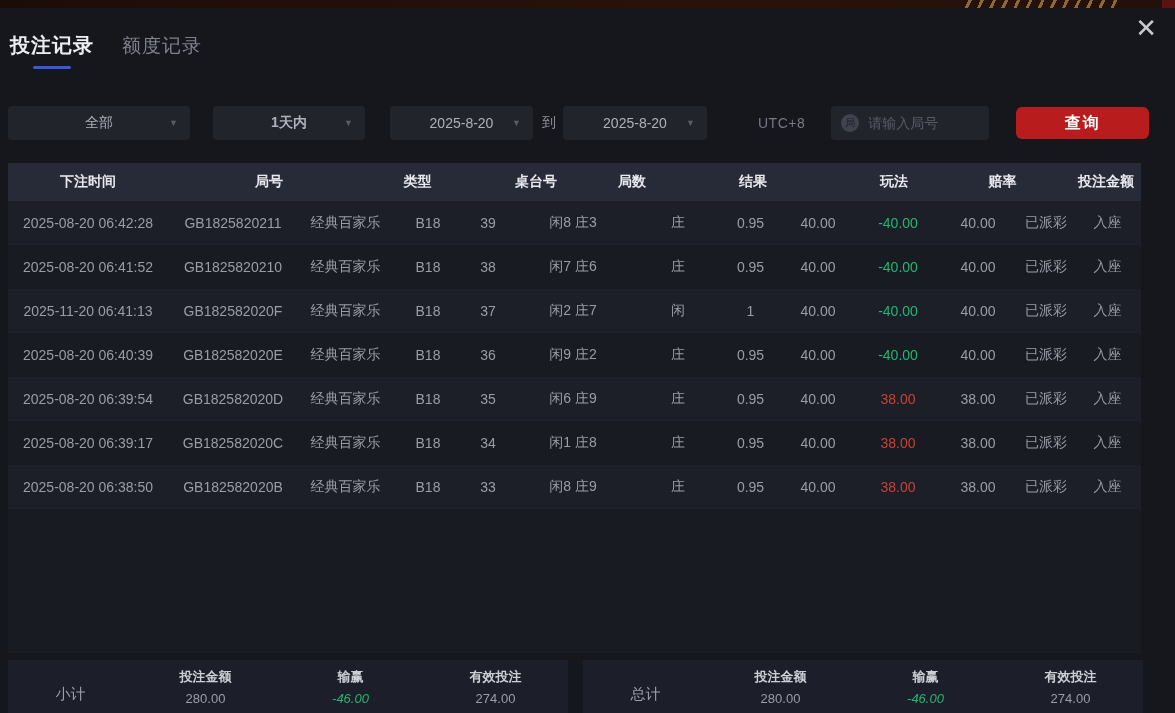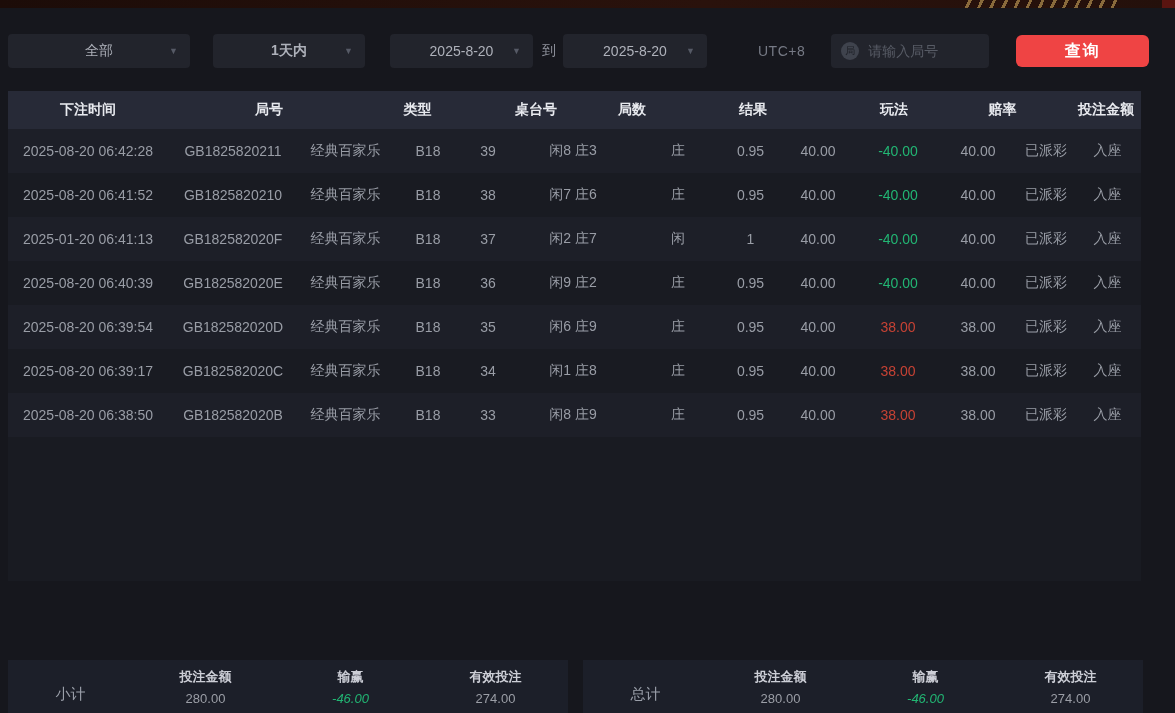--- a/index.html
+++ b/index.html
@@ -39,21 +39,21 @@
   .to-label{margin-left:9px;color:#8f929c;font-size:14px;}
   .sel-dateto{width:144px;margin-left:7px;}
   .tz-label{margin-left:51px;color:#767a85;font-size:14px;letter-spacing:.5px;}
   .search-box{margin-left:26px;width:158px;height:34px;background:#22242c;border-radius:4px;
     display:flex;align-items:center;padding:0;}
   .search-icon{width:18px;height:18px;border-radius:50%;background:#3f434d;color:#1d1f26;
     font-size:10px;display:flex;align-items:center;justify-content:center;margin:0 7px 0 10px;flex:none;}
   .search-input{background:transparent;border:none;outline:none;color:#14b8a6;font-size:14px;width:110px;
     font-family:"Liberation Sans","DejaVu Sans",sans-serif;}
   .search-input::placeholder{color:#585c66;}
-  .query-btn{margin-left:27px;width:133px;height:32px;background:#ef4444;border:none;border-radius:6px;
+  .query-btn{margin-left:27px;width:133px;height:32px;background:#b91c1c;border:none;border-radius:6px;
     color:#fff;font-size:16px;font-weight:bold;cursor:pointer;letter-spacing:2px;
     font-family:"Liberation Sans","DejaVu Sans",sans-serif;}
 
   
   .table{margin:23px 0 0 8px;width:1133px;}
   .thead,.trow{display:grid;grid-template-columns:160px 130px 95px 70px 50px 120px 90px 55px 80px 80px 80px 56px 67px;}
   .thead{height:38px;background:#272a37;align-items:center;gap:36px;}
   .th{font-size:14px;font-weight:bold;color:#e8eaef;text-align:center;white-space:nowrap;}
   .tbody{background:#191b22;height:452px;}
   .trow{height:44px;align-items:center;}
@@ -81,20 +81,30 @@
 </head>
 <body>
 
 <div class="top-strip">
   <div class="gold-pattern"></div>
   <div class="red-corner"></div>
 </div>
 
 <div class="modal">
 
+  <div class="modal-header">
+    <div class="tabs">
+      <div class="tab tab-active">
+        <div class="tab-text">投注记录</div>
+        <div class="tab-underline"></div>
+      </div>
+      <div class="tab tab-inactive">额度记录</div>
+    </div>
+    <div class="close-btn">✕</div>
+  </div>
 
   <div class="filter-row">
     <div class="select sel-type">
       <span>全部</span>
       <span class="arrow">▼</span>
     </div>
     <div class="select sel-range">
       <span>1天内</span>
       <span class="arrow">▼</span>
     </div>
@@ -158,21 +168,21 @@
       <div class="td">庄</div>
       <div class="td">0.95</div>
       <div class="td">40.00</div>
       <div class="td green">-40.00</div>
       <div class="td">40.00</div>
       <div class="td">已派彩</div>
       <div class="td">入座</div>
     </div>
 
     <div class="trow">
-      <div class="td">2025-01-20 06:41:13</div>
+      <div class="td">2025-11-20 06:41:13</div>
       <div class="td">GB182582020F</div>
       <div class="td">经典百家乐</div>
       <div class="td">B18</div>
       <div class="td">37</div>
       <div class="td">闲2 庄7</div>
       <div class="td">闲</div>
       <div class="td">1</div>
       <div class="td">40.00</div>
       <div class="td green">-40.00</div>
       <div class="td">40.00</div>

